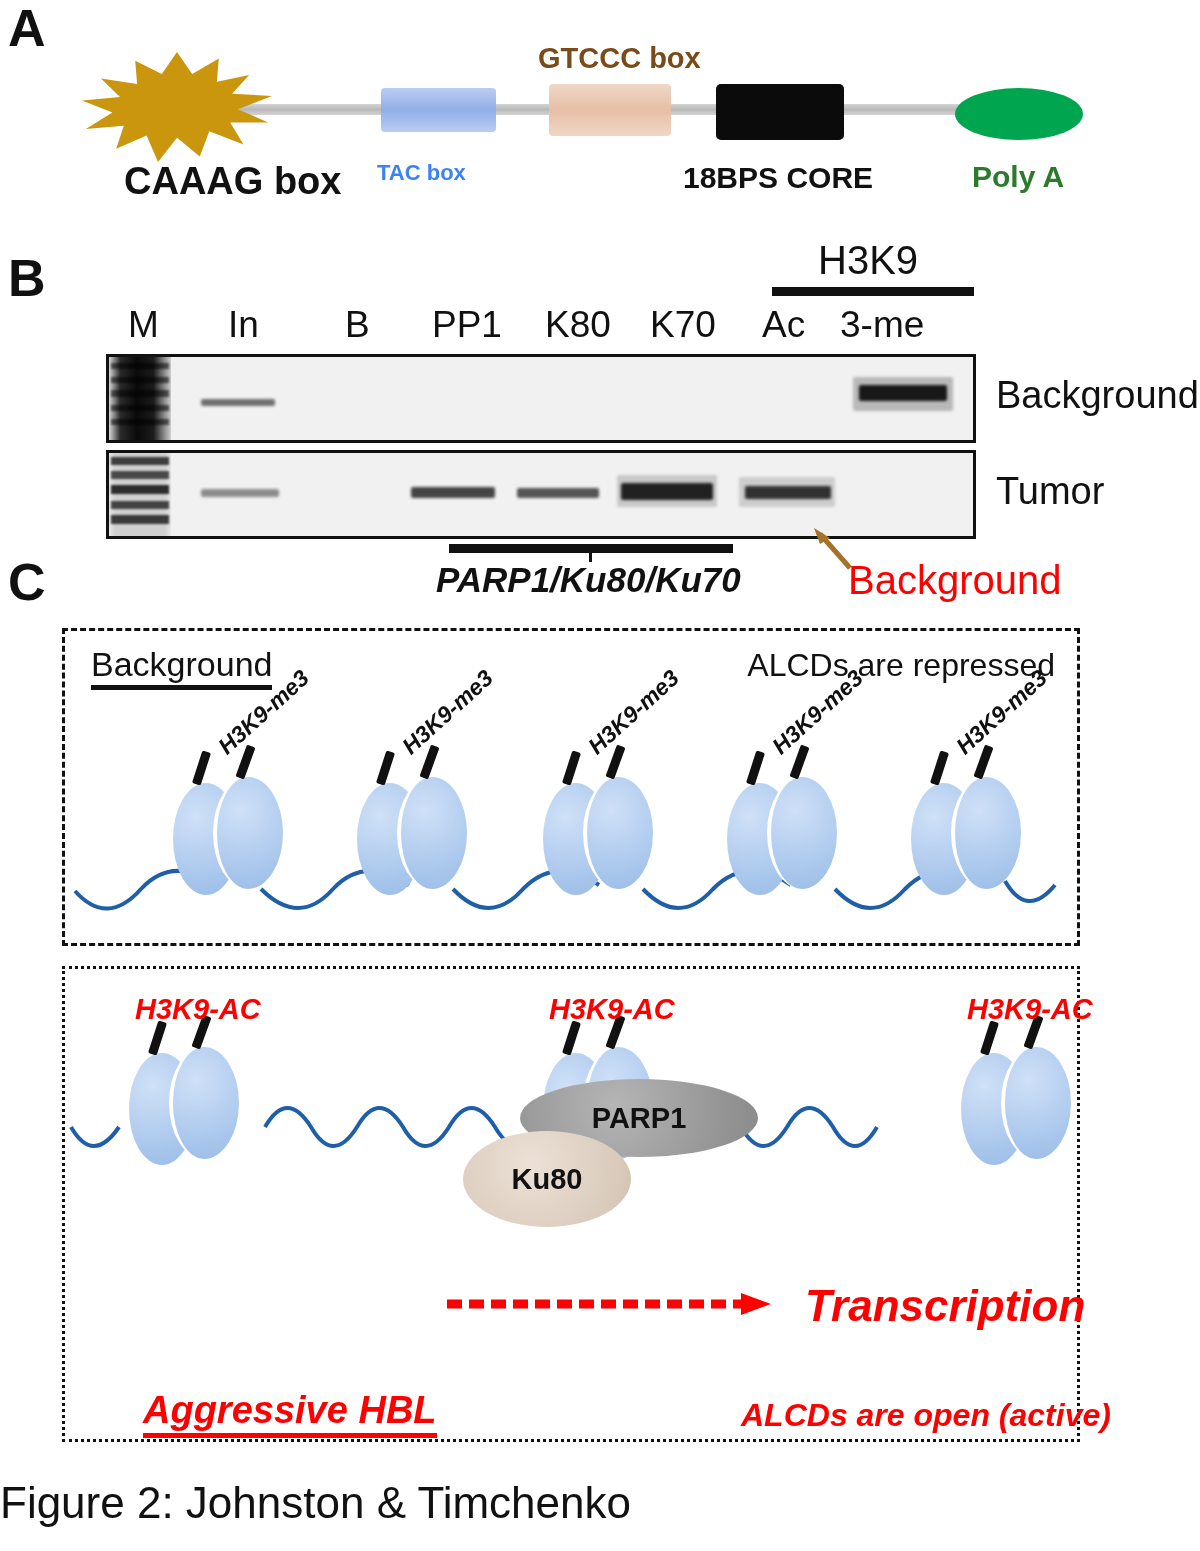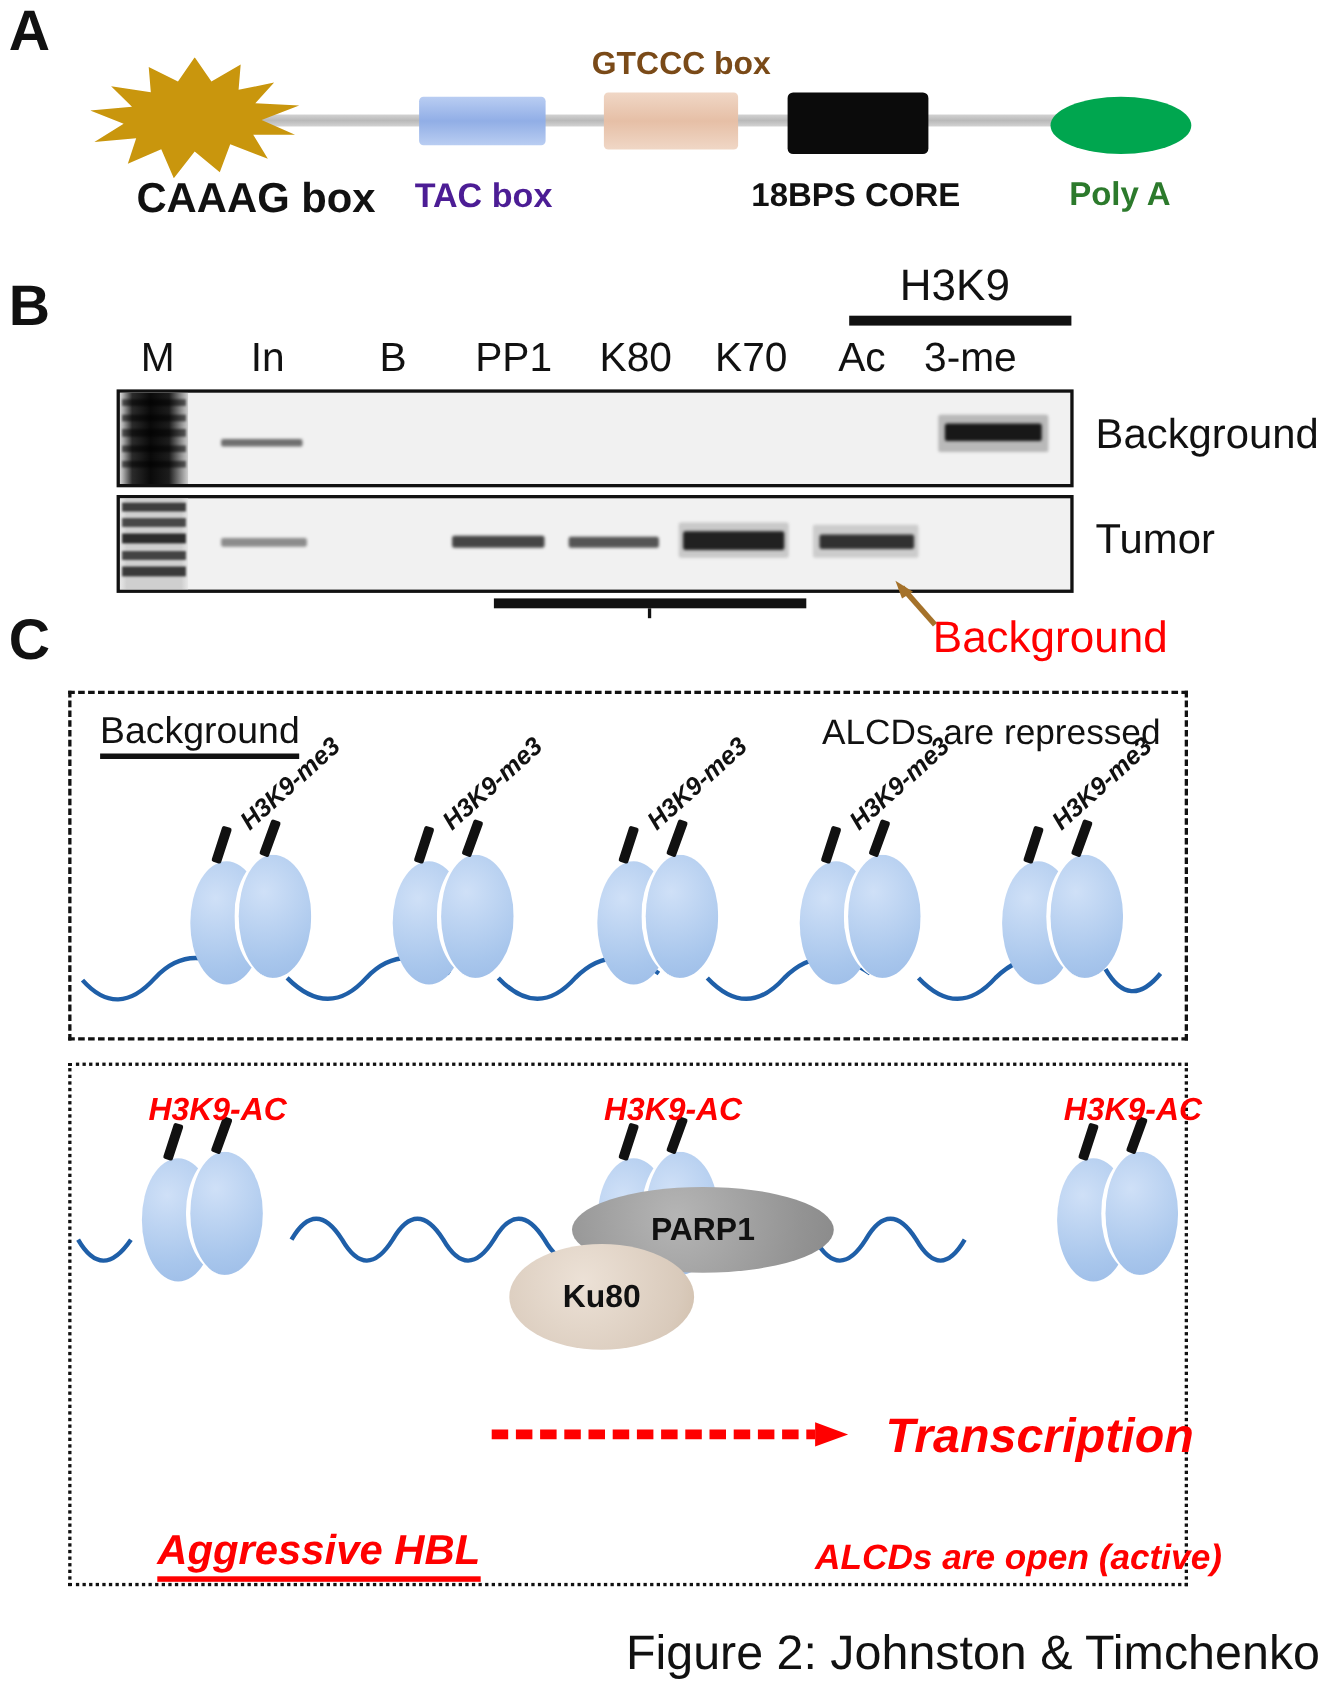--- a/index.html
+++ b/index.html
@@ -23,21 +23,21 @@
   .boxA{position:absolute;border-radius:4px;}
   .tac-box{left:381px;top:88px;width:115px;height:44px;
     background:linear-gradient(#b9cdf2,#91aee6,#b9cdf2);}
   .gtccc-box{left:549px;top:84px;width:122px;height:52px;
     background:linear-gradient(#f0d7c6,#e6bfa6,#f0d7c6);}
   .core-box{left:716px;top:84px;width:128px;height:56px;background:#0b0b0b;border-radius:5px;}
   .polya{left:955px;top:88px;width:128px;height:52px;background:#00a64f;border-radius:50%;
          position:absolute;}
   .labA{position:absolute;font-weight:bold;white-space:nowrap;}
   .lab-caaag{left:124px;top:160px;font-size:38px;color:#111;}
-  .lab-tac{left:377px;top:160px;font-size:31px;color:#4c1d95;}
+  .lab-tac{left:377px;top:160px;font-size:22px;color:#3b82f6;}
   .lab-gtccc{left:538px;top:42px;font-size:29px;color:#7a4a18;}
   .lab-core{left:683px;top:161px;font-size:30px;color:#111;}
   .lab-polya{left:972px;top:160px;font-size:30px;color:#2c7a2c;}
 
   
   #panelB{position:absolute;left:0;top:228px;width:1200px;height:380px;}
   .h3k9-title{position:absolute;left:818px;top:10px;font-size:40px;font-weight:400;color:#111;}
   .h3k9-bar{position:absolute;left:772px;top:59px;width:202px;height:9px;background:#111;}
   .lane-label{position:absolute;top:76px;font-size:37px;color:#111;white-space:nowrap;}
   .blot{position:absolute;left:106px;width:864px;border:3px solid #111;
@@ -91,21 +91,21 @@
         background:radial-gradient(circle at 40% 35%,#ffbfba,#f8928d 75%,#f4817c);}
 
   .redtext{position:absolute;color:#ff0000;font-style:italic;font-weight:bold;
            white-space:nowrap;}
   #rnapol{left:88px;top:312px;font-size:44px;}
   #transcription{left:740px;top:312px;font-size:44px;}
   #aggressive{left:78px;top:420px;font-size:38px;}
   #alcds-open{left:676px;top:428px;font-size:32px;}
   .dash-arrow{position:absolute;left:380px;top:322px;width:330px;height:26px;}
 
-  #figcaption{position:absolute;left:0;top:1478px;width:1200px;text-align:right;
+  #figcaption{position:absolute;left:0;top:1478px;width:1200px;text-align:left;
               font-size:44px;color:#111;}
 </style>
 </head>
 <body>
 
 <div id="panelA">
   <div class="abs panel-letter" style="left:8px;top:2px;">A</div>
 
   <div class="gene-line"></div>
 
@@ -166,20 +166,21 @@
     <div class="band" style="left:408px;top:35px;width:82px;height:10px;background:rgba(25,25,25,.72);"></div>
     <div class="band" style="left:512px;top:30px;width:92px;height:17px;background:rgba(8,8,8,.92);"></div>
     <div class="band" style="left:508px;top:22px;width:100px;height:32px;background:rgba(60,60,60,.22);"></div>
     <div class="band" style="left:636px;top:33px;width:86px;height:13px;background:rgba(15,15,15,.86);"></div>
     <div class="band" style="left:630px;top:24px;width:96px;height:30px;background:rgba(60,60,60,.2);"></div>
   </div>
   <div class="side-label" style="top:242px;">Tumor</div>
 
   <div class="grp-bar"></div>
   <div class="grp-tick"></div>
+  <div class="grp-label">PARP1/Ku80/Ku70</div>
 
   <svg class="act-arrow" viewBox="0 0 46 46">
     <line x1="40" y1="42" x2="10" y2="8" stroke="#A5722A" stroke-width="5"></line>
     <polygon points="4,2 20,12 10,18" fill="#A5722A"></polygon>
   </svg>
   <div class="activation">Background</div>
 </div>
 
 <div id="panelC">
   <div class="abs panel-letter" style="left:8px;top:0px;">C</div>

